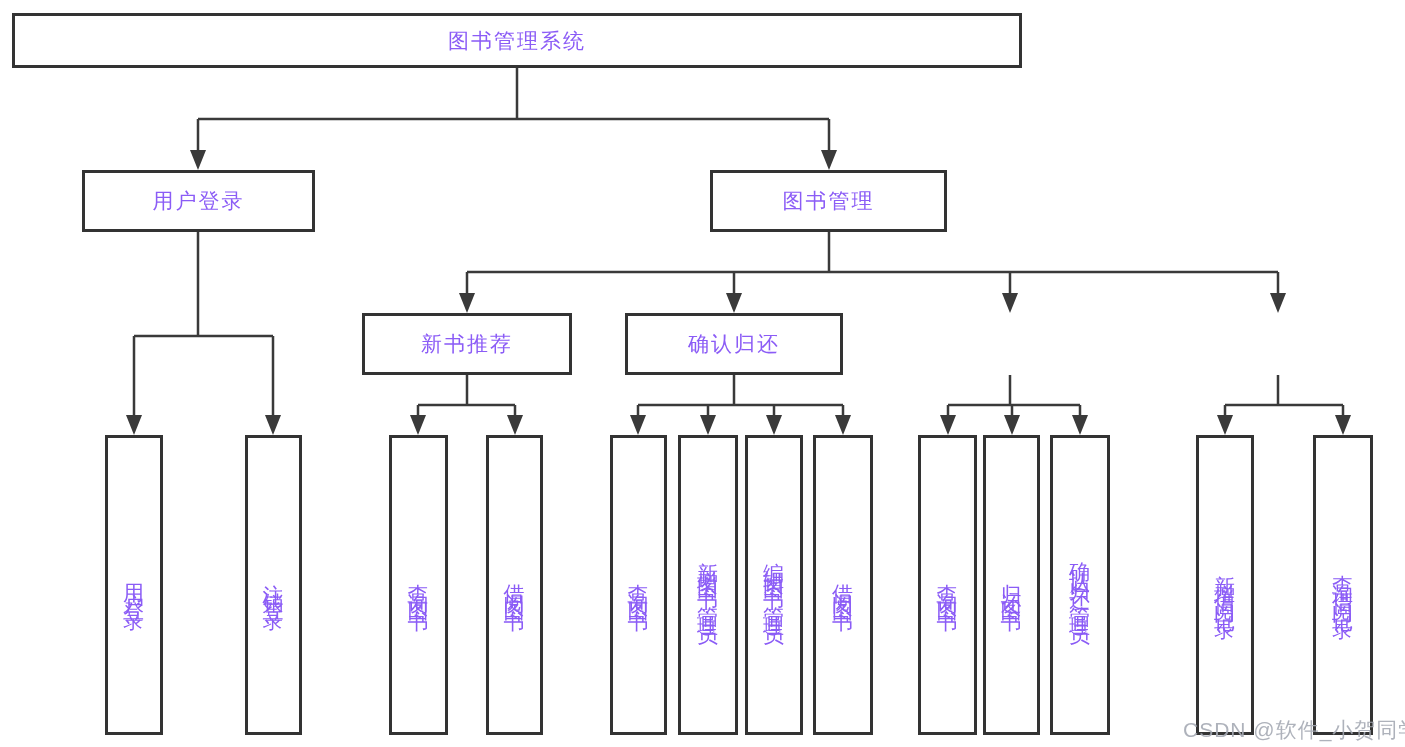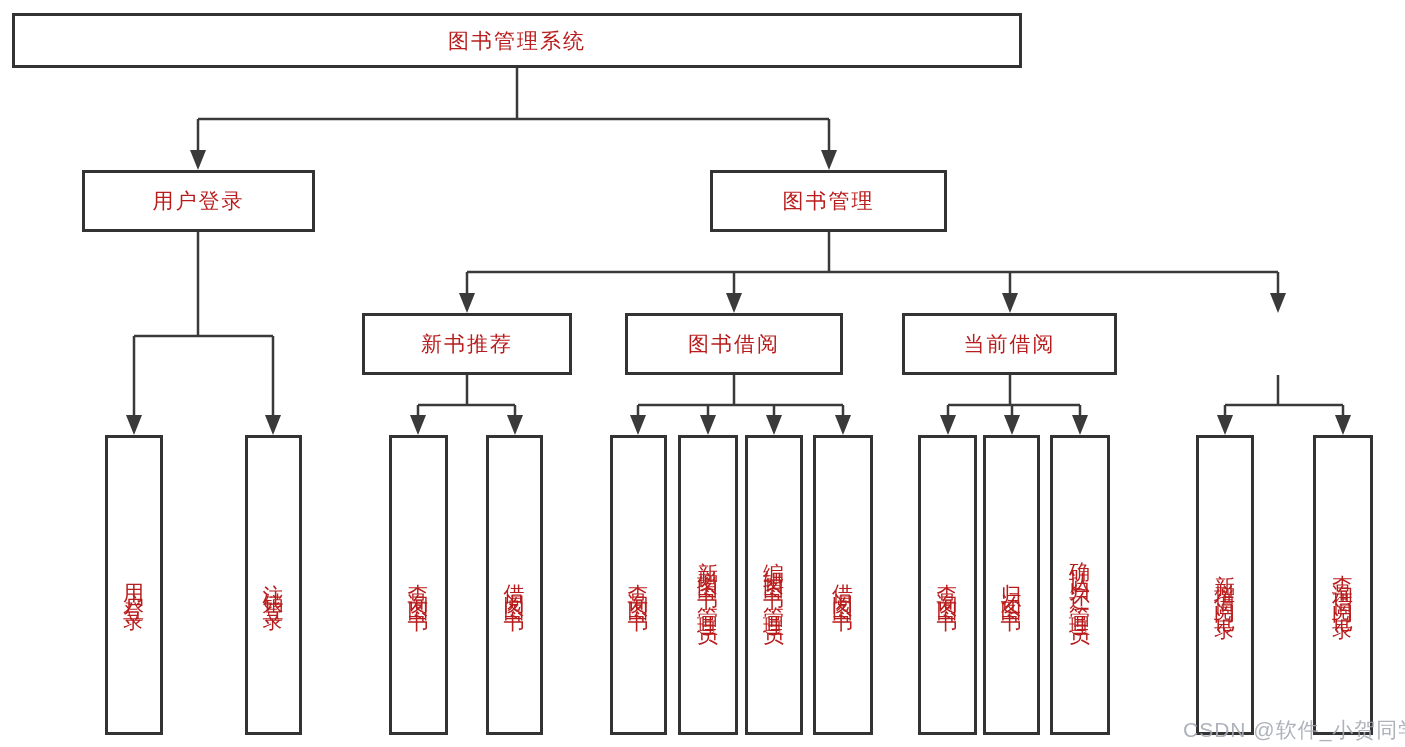--- a/index.html
+++ b/index.html
@@ -12,21 +12,21 @@
   }
   .connectors { position:absolute; left:0; top:0; z-index:0; }
   .box {
     position:absolute;
     box-sizing:border-box;
     border:3px solid #333333;
     background:#ffffff;
     display:flex;
     align-items:center;
     justify-content:center;
-    color:#b91c1c;
+    color:#8b5cf6;
     z-index:1;
   }
   .hbox { font-size:21px; letter-spacing:2px; }
   .leaf {
     writing-mode:vertical-rl;
     text-orientation:mixed;
     font-size:21px;
     letter-spacing:9px;
     line-height:1;
     text-align:center;
@@ -87,24 +87,21 @@
     <span>用户登录</span>
   </div>
   <div class="box hbox" style="left:710px; top:170px; width:237px; height:62px;text-align:right;">
     <span>图书管理</span>
   </div>
 
   <div class="box hbox" style="left:362px; top:313px; width:210px; height:62px;align-items:center;">
     <span>新书推荐</span>
   </div>
   <div class="box hbox" style="left:625px; top:313px; width:218px; height:62px;">
-    <span>图书借阅</span>
-  </div>
-  <div class="box hbox" style="left:902px; top:313px; width:215px; height:62px;">
-    <span>当前借阅</span>
+    <span>确认归还</span>
   </div>
 
   <div class="box leaf" style="left:105px; top:435px; width:58px; height:300px;">
     <span>用户登录</span>
   </div>
   <div class="box leaf" style="left:245px; top:435px; width:57px; height:300px;">
     <span>注销登录</span>
   </div>
 
   <div class="box leaf" style="left:389px; top:435px; width:59px; height:300px;">

